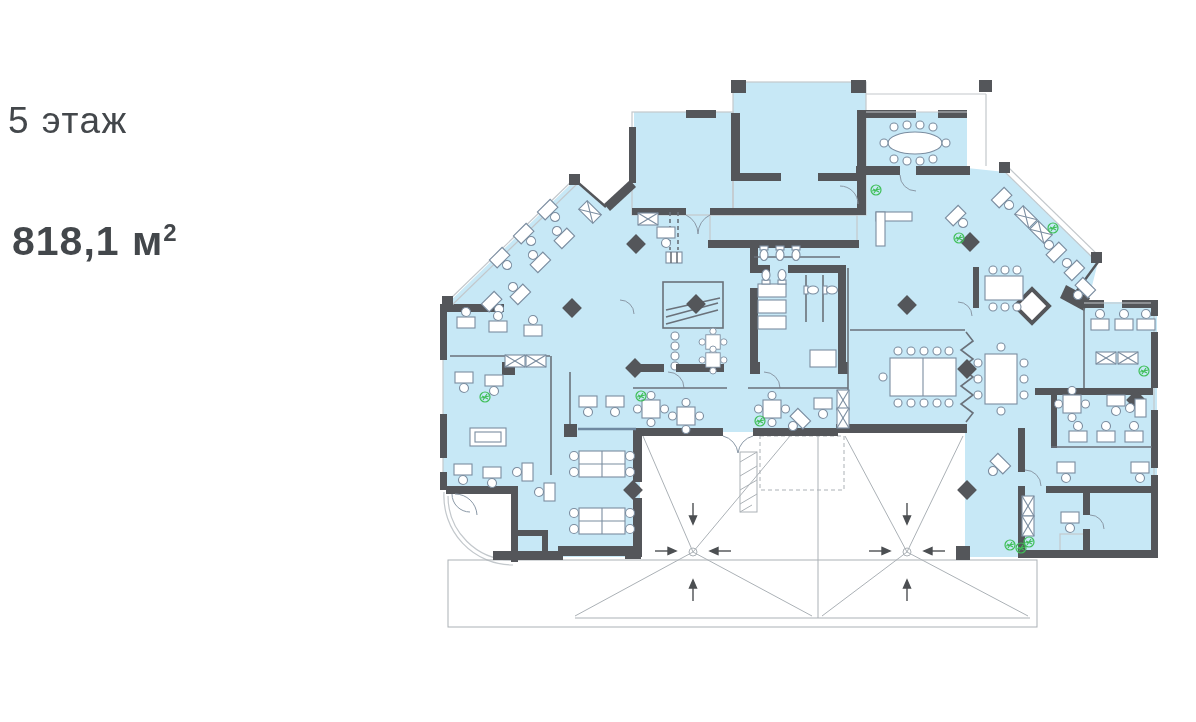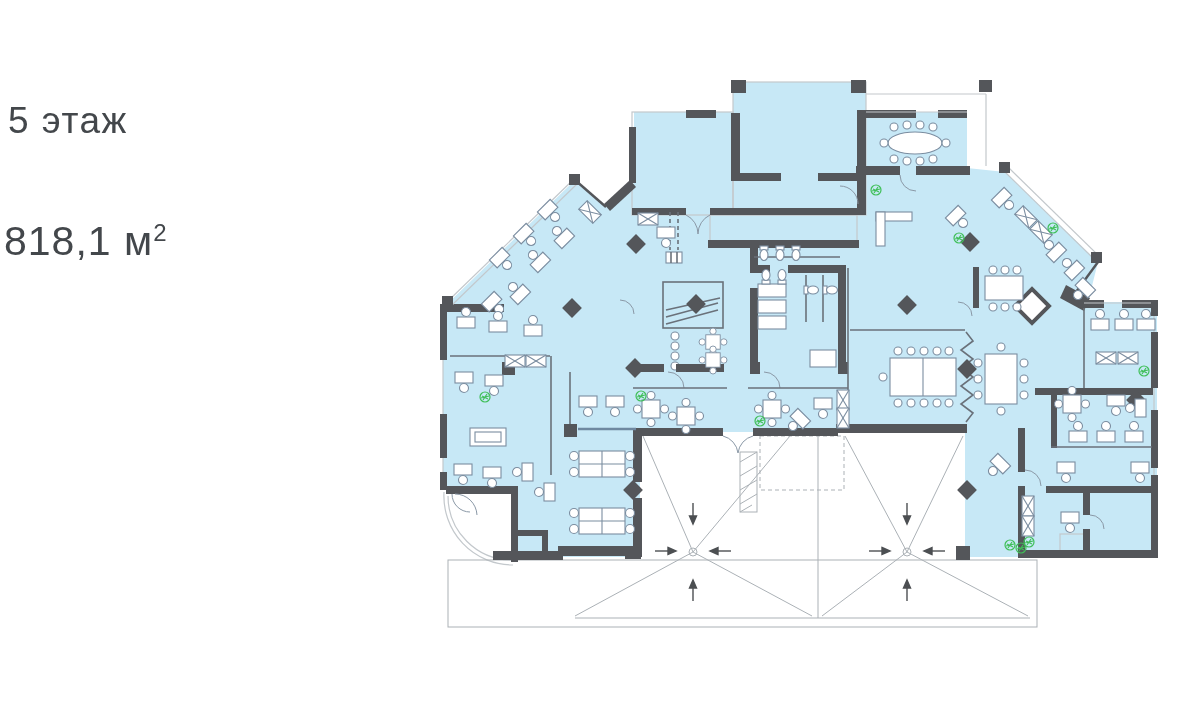--- a/index.html
+++ b/index.html
@@ -4,22 +4,22 @@
 <style>
   :root{
     --text:#43474b; --blue:#c7e8f6; --wall:#54565a; --line:#7b8da0;
     --win:#c3c8cc; --roof:#abb1b6; --plant:#3fbf58; --arrow:#4c4f52;
   }
   html,body{margin:0;padding:0;background:#fff;}
   .page{position:relative;width:1196px;height:722px;background:#fff;overflow:hidden;
         font-family:"Liberation Sans", sans-serif;}
   .floor-title{position:absolute;left:8px;top:84px;font-size:37px;letter-spacing:1.5px;
         color:var(--text);font-weight:400;margin-top:16px;}
-  .area-label{position:absolute;left:4px;top:218px;font-size:41px;letter-spacing:1px;
-        color:var(--text);font-weight:400;}
+  .area-label{position:absolute;left:12px;top:218px;font-size:41px;letter-spacing:1px;
+        color:var(--text);font-weight:700;}
   .area-label sup{font-size:24px;vertical-align:14px;letter-spacing:0;}
   svg{position:absolute;left:0;top:0;}
   .bl{fill:var(--blue);}
   .wh{fill:#ffffff;}
   .w{fill:var(--wall);stroke:none;}
   .tn{stroke:var(--win);stroke-width:1.2;fill:none;}
   .pt{stroke:#6a717a;stroke-width:1.6;fill:none;}
   .fn{fill:#ffffff;stroke:var(--line);stroke-width:1.1;}
   .gr{stroke:var(--plant);fill:none;stroke-width:1.2;}
   .rf{stroke:var(--roof);stroke-width:1;fill:none;}

